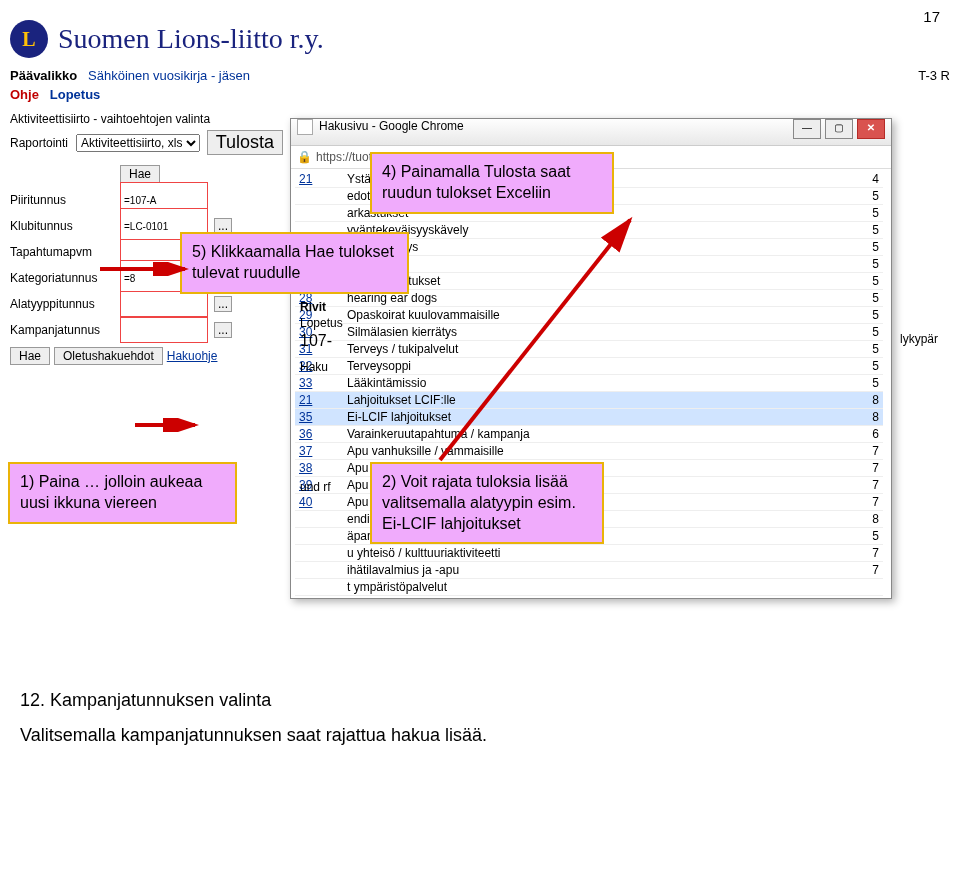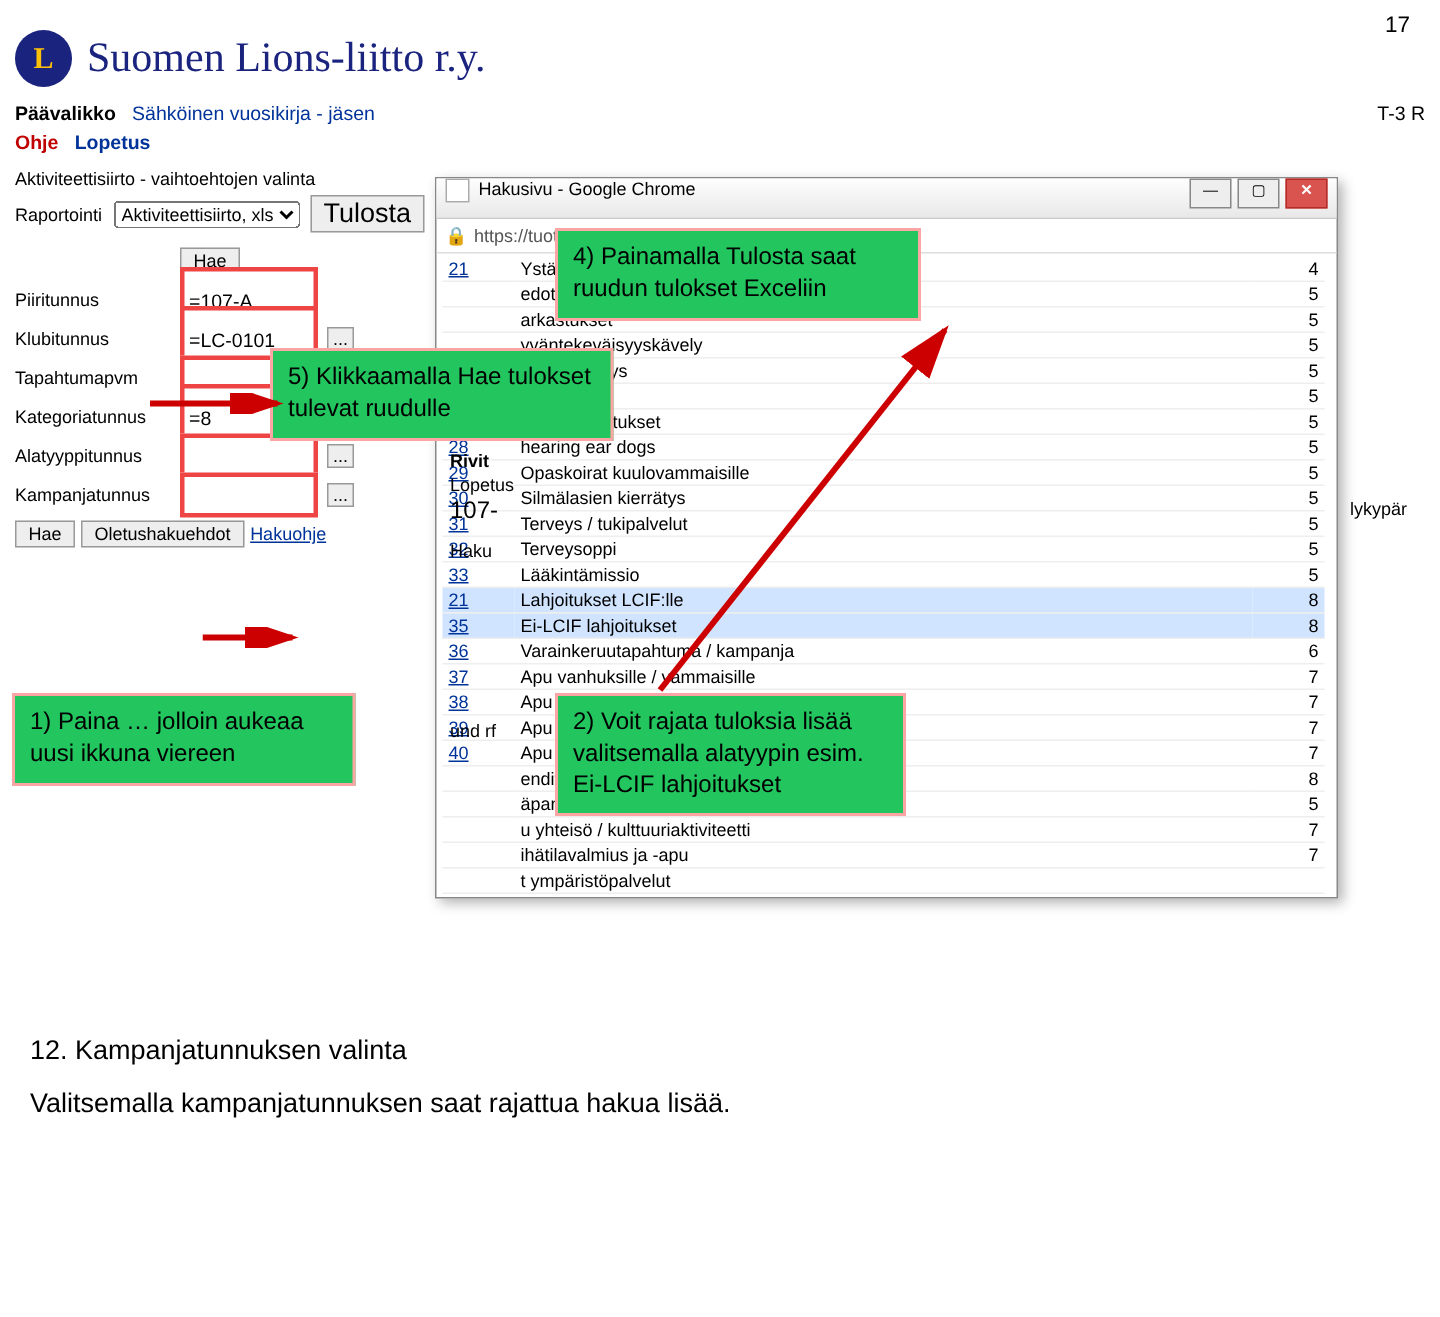--- a/index.html
+++ b/index.html
@@ -13,40 +13,40 @@
 .nav2{padding:2px 10px}
 .nav2 .red{color:#c00000;font-weight:bold}
 .nav2 .blue{color:#003399;font-weight:bold}
 .section-row{display:flex;align-items:center;padding:4px 10px 0 10px;font-size:12px}
 .section-row .lbl{padding-right:8px}
 .section-row select,.section-row input[type=text]{font-size:12px}
 .section-row .tulosta{background:#eee;border:1px solid #999;padding:1px 8px;font-size:18px}
 .form-area{padding:6px 10px 0 10px;font-size:12px}
 .form-row{display:flex;align-items:center;height:26px}
 .form-row .flabel{width:110px}
-.form-row .fval{width:80px;border:3px solid #ef4444;padding:12px 3px;background:#fff;display:inline-block;font-size:13px}
+.form-row .fval{width:80px;border:1px solid #ef4444;padding:12px 3px;background:#fff;display:inline-block;font-size:10px}
 .form-row .elbtn{font-size:12px;padding:0 3px;margin-left:6px;border:1px solid #999;background:#eee}
 .hae-btn{border:1px solid #999;background:#eee;padding:1px 8px;font-size:12px;margin-right:4px}
 .hakuohje{color:#003399;text-decoration:underline}
 .popup{position:absolute;left:290px;top:118px;width:600px;border:1px solid #888;background:#fff;box-shadow:3px 3px 8px rgba(0,0,0,.3)}
 .popup-title{display:flex;align-items:flex-start;background:linear-gradient(#fefefe,#e8e8e8);height:26px;border-bottom:1px solid #ccc;padding:0 6px;font-size:12px}
 .popup-title .doc-icon{width:14px;height:14px;background:#fff;border:1px solid #aaa;margin-right:6px}
 .popup-title .wbtns{margin-left:auto;display:flex;gap:4px}
 .popup-title .wbtn{width:26px;height:18px;border:1px solid #888;background:#eee;font-size:10px;text-align:center;line-height:16px}
 .popup-title .wclose{background:#d9534f;color:#fff;border:1px solid #b52b27;font-weight:bold}
 .popup-url{display:flex;align-items:center;padding:4px 6px;border-bottom:1px solid #ddd;font-size:12px;color:#555}
 .popup-url .lock{color:#3a3;margin-right:4px}
 .popup-body{max-height:430px;overflow:hidden;padding:2px 8px 2px 4px;font-size:12px}
 .popup-body table{border-collapse:collapse;width:100%}
 .popup-body td{padding:1px 4px;border-bottom:1px solid #eee}
 .popup-body td.num{color:#003399;text-decoration:underline;width:40px}
 .popup-body td.cat{color:#000}
 .popup-body td.cnt{text-align:right;width:40px}
 .popup-body .selrow td{background:#d0e4ff}
-.callout{position:absolute;background:#22c55e;border:2px solid #fca5a5;padding:8px 10px;font-size:16px;font-family:Arial,sans-serif;line-height:1.3}
+.callout{position:absolute;background:#f0abfc;border:2px solid #eab308;padding:8px 10px;font-size:16px;font-family:Arial,sans-serif;line-height:1.3}
 .callout.c4{left:370px;top:152px;width:220px}
 .callout.c3{left:180px;top:232px;width:205px}
 .callout.c2{left:370px;top:462px;width:210px}
 .callout.c1{left:8px;top:462px;width:205px}
 .arrow{position:absolute}
 .bottom-text{position:absolute;left:20px;top:690px;font-size:18px}
 .bottom-text h4{font-weight:normal;margin:0 0 14px 0;font-size:18px}
 </style>
 </head>
 <body>

